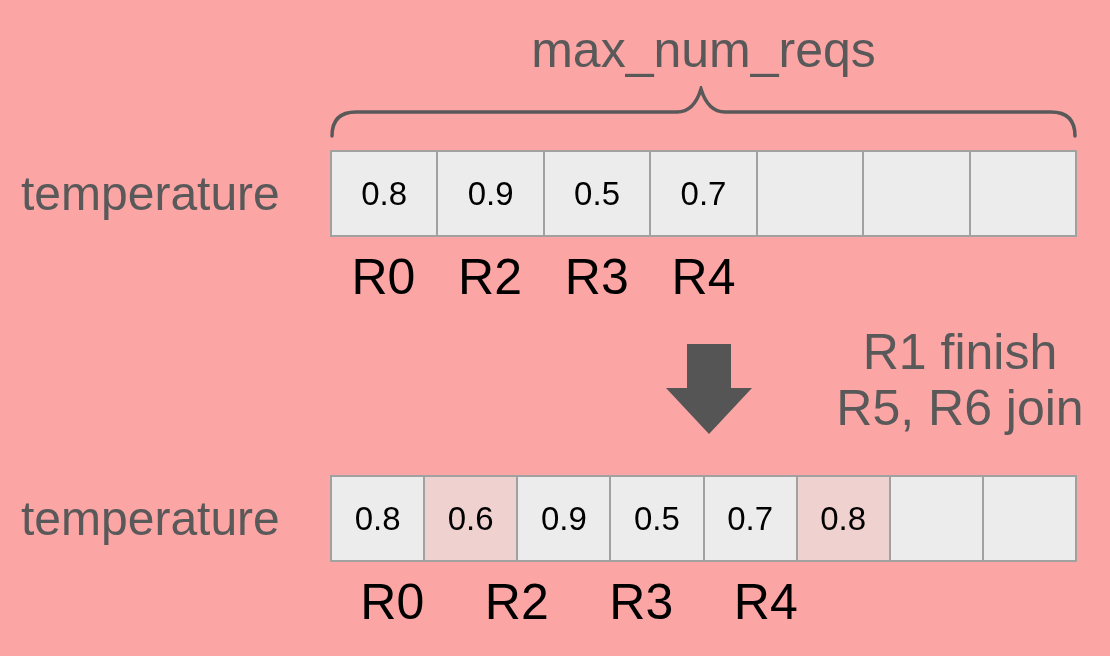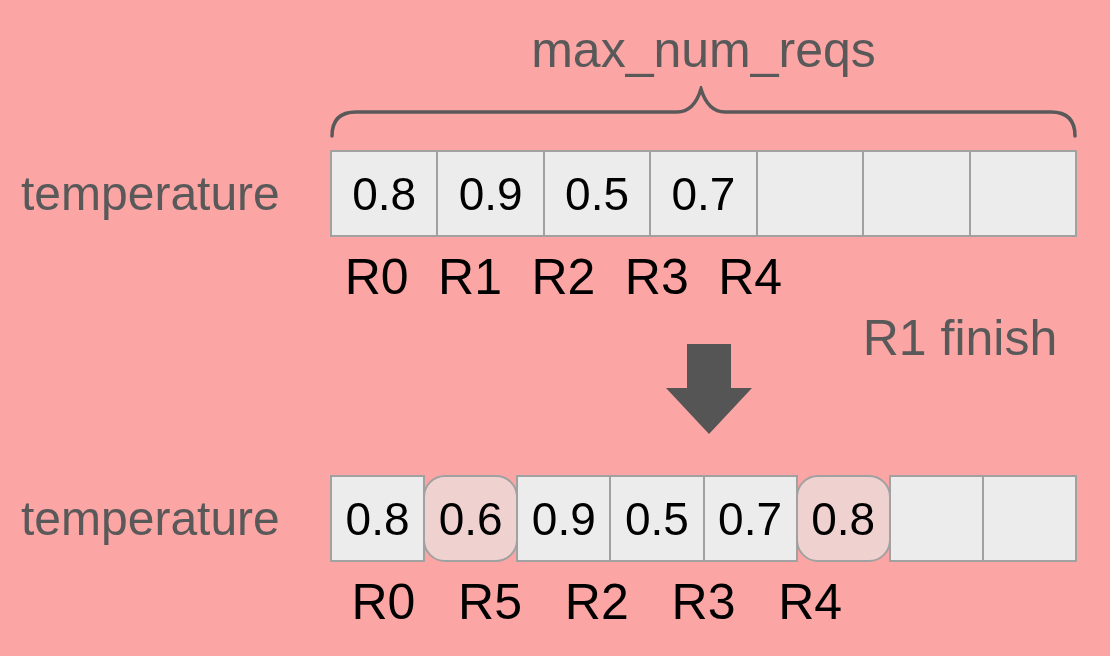--- a/index.html
+++ b/index.html
@@ -61,25 +61,25 @@
   .array-row.r2 { top: 475px; }
   .cell {
     flex: 1 1 0;
     box-sizing: border-box;
     border: 2px solid var(--cell-border);
     margin-left: -2px;
     background: var(--cell-fill);
     display: flex;
     align-items: center;
     justify-content: center;
-    font-size: 46px;
+    font-size: 33px;
     color: var(--value-text);
   }
   .cell:first-child { margin-left: 0; }
-  .cell.highlight { background: var(--highlight-fill); border-radius: 22px; }
+  .cell.highlight { background: var(--highlight-fill); }
   .labels-row {
     position: absolute;
     left: 330px;
     width: 747px;
     display: flex;
     font-size: 50px;
     line-height: 50px;
     color: var(--value-text);
   }
   .labels-row.l1 { top: 252px; }
@@ -92,21 +92,21 @@
   .arrow-svg {
     position: absolute;
     left: 666px;
     top: 344px;
     width: 86px;
     height: 90px;
   }
   .transition-note {
     position: absolute;
     left: 810px;
-    top: 310px;
+    top: 324px;
     width: 300px;
     text-align: center;
     font-size: 50px;
     line-height: 56px;
     color: var(--gray-text);
     white-space: nowrap;
   }
 </style>
 </head>
 <body>
@@ -126,53 +126,52 @@
     <div class="cell">0.9</div>
     <div class="cell">0.5</div>
     <div class="cell">0.7</div>
     <div class="cell"></div>
     <div class="cell"></div>
     <div class="cell"></div>
   </div>
 
   <div class="labels-row l1">
     <span>R0</span>
-    <span>R1</span>
     <span>R2</span>
     <span>R3</span>
     <span>R4</span>
     <span></span>
     <span></span>
     <span></span>
   </div>
 
   <svg class="arrow-svg" viewBox="0 0 86 90">
     <polygon points="21,0 65,0 65,44 86,44 43,90 0,44 21,44" fill="#555555"></polygon>
   </svg>
 
   <div class="transition-note">
     <div>R1 finish</div>
+    <div>R5, R6 join</div>
   </div>
 
   <div class="temp-label t2">temperature</div>
 
   <div class="array-row r2">
     <div class="cell">0.8</div>
     <div class="cell highlight">0.6</div>
     <div class="cell">0.9</div>
     <div class="cell">0.5</div>
     <div class="cell">0.7</div>
     <div class="cell highlight">0.8</div>
     <div class="cell"></div>
     <div class="cell"></div>
   </div>
 
   <div class="labels-row l2">
     <span>R0</span>
-    <span>R5</span>
     <span>R2</span>
     <span>R3</span>
     <span>R4</span>
     <span></span>
     <span></span>
   </div>
 
 </div>
 
 </body></html>

